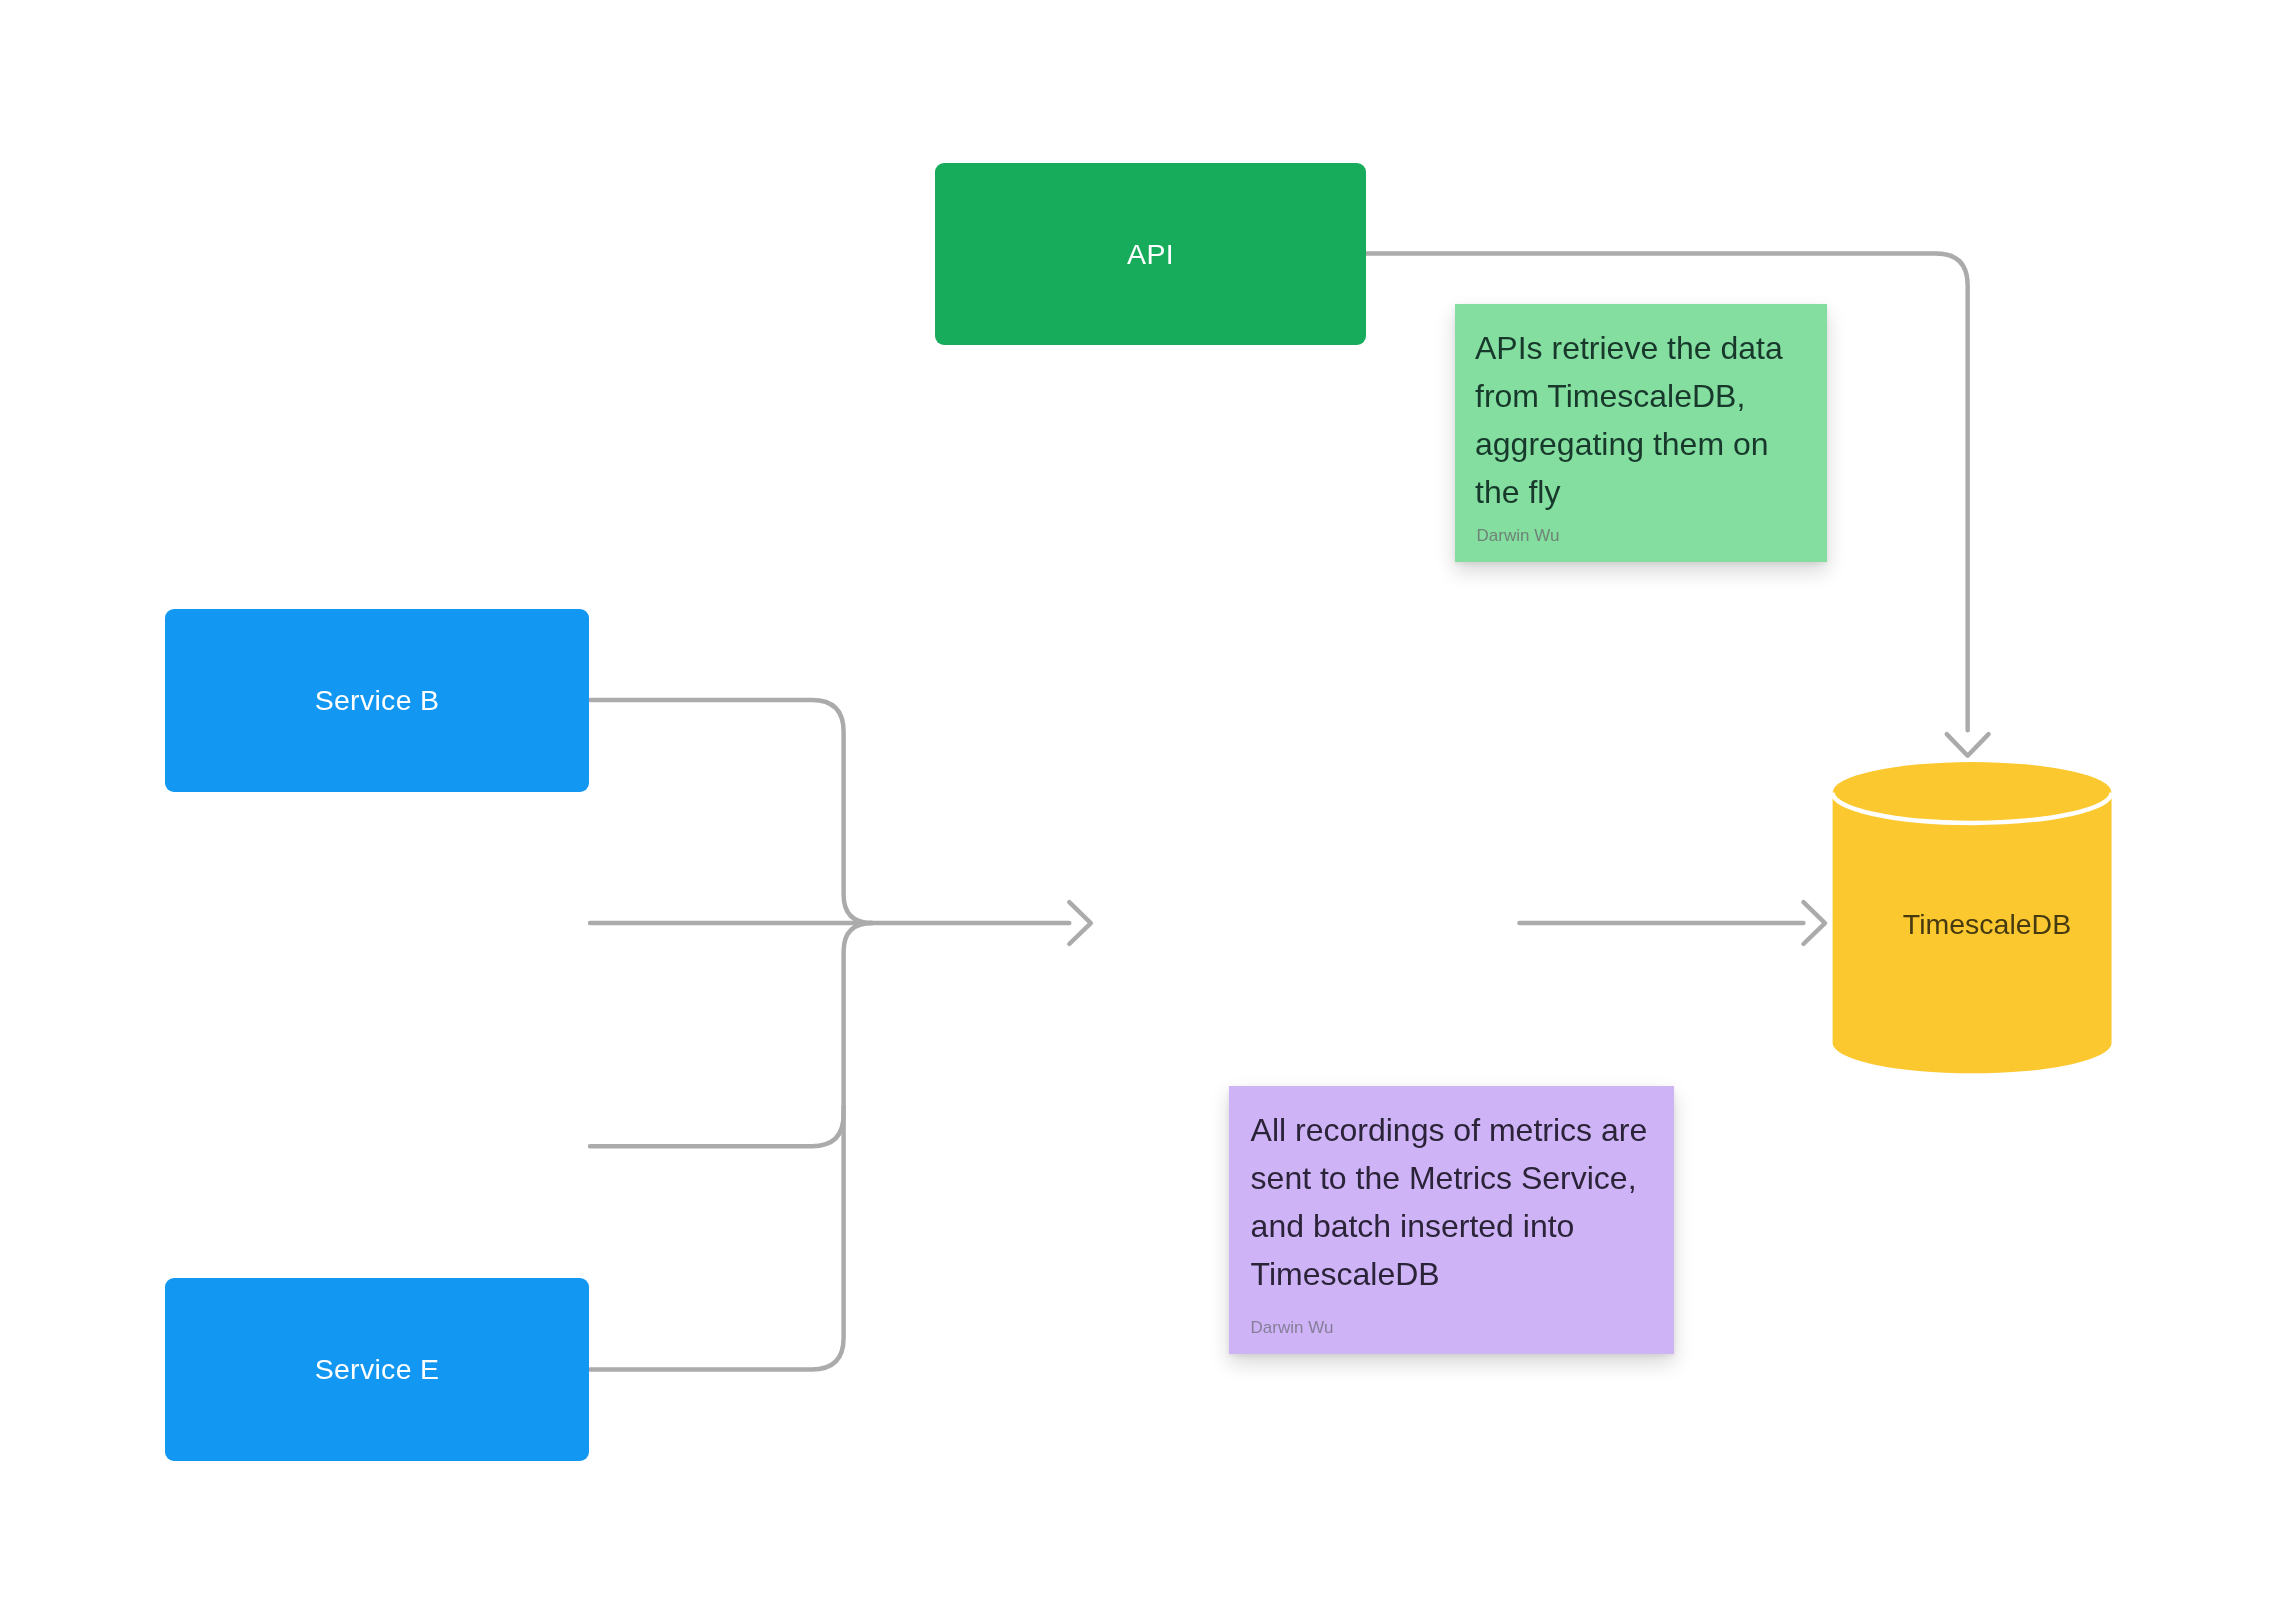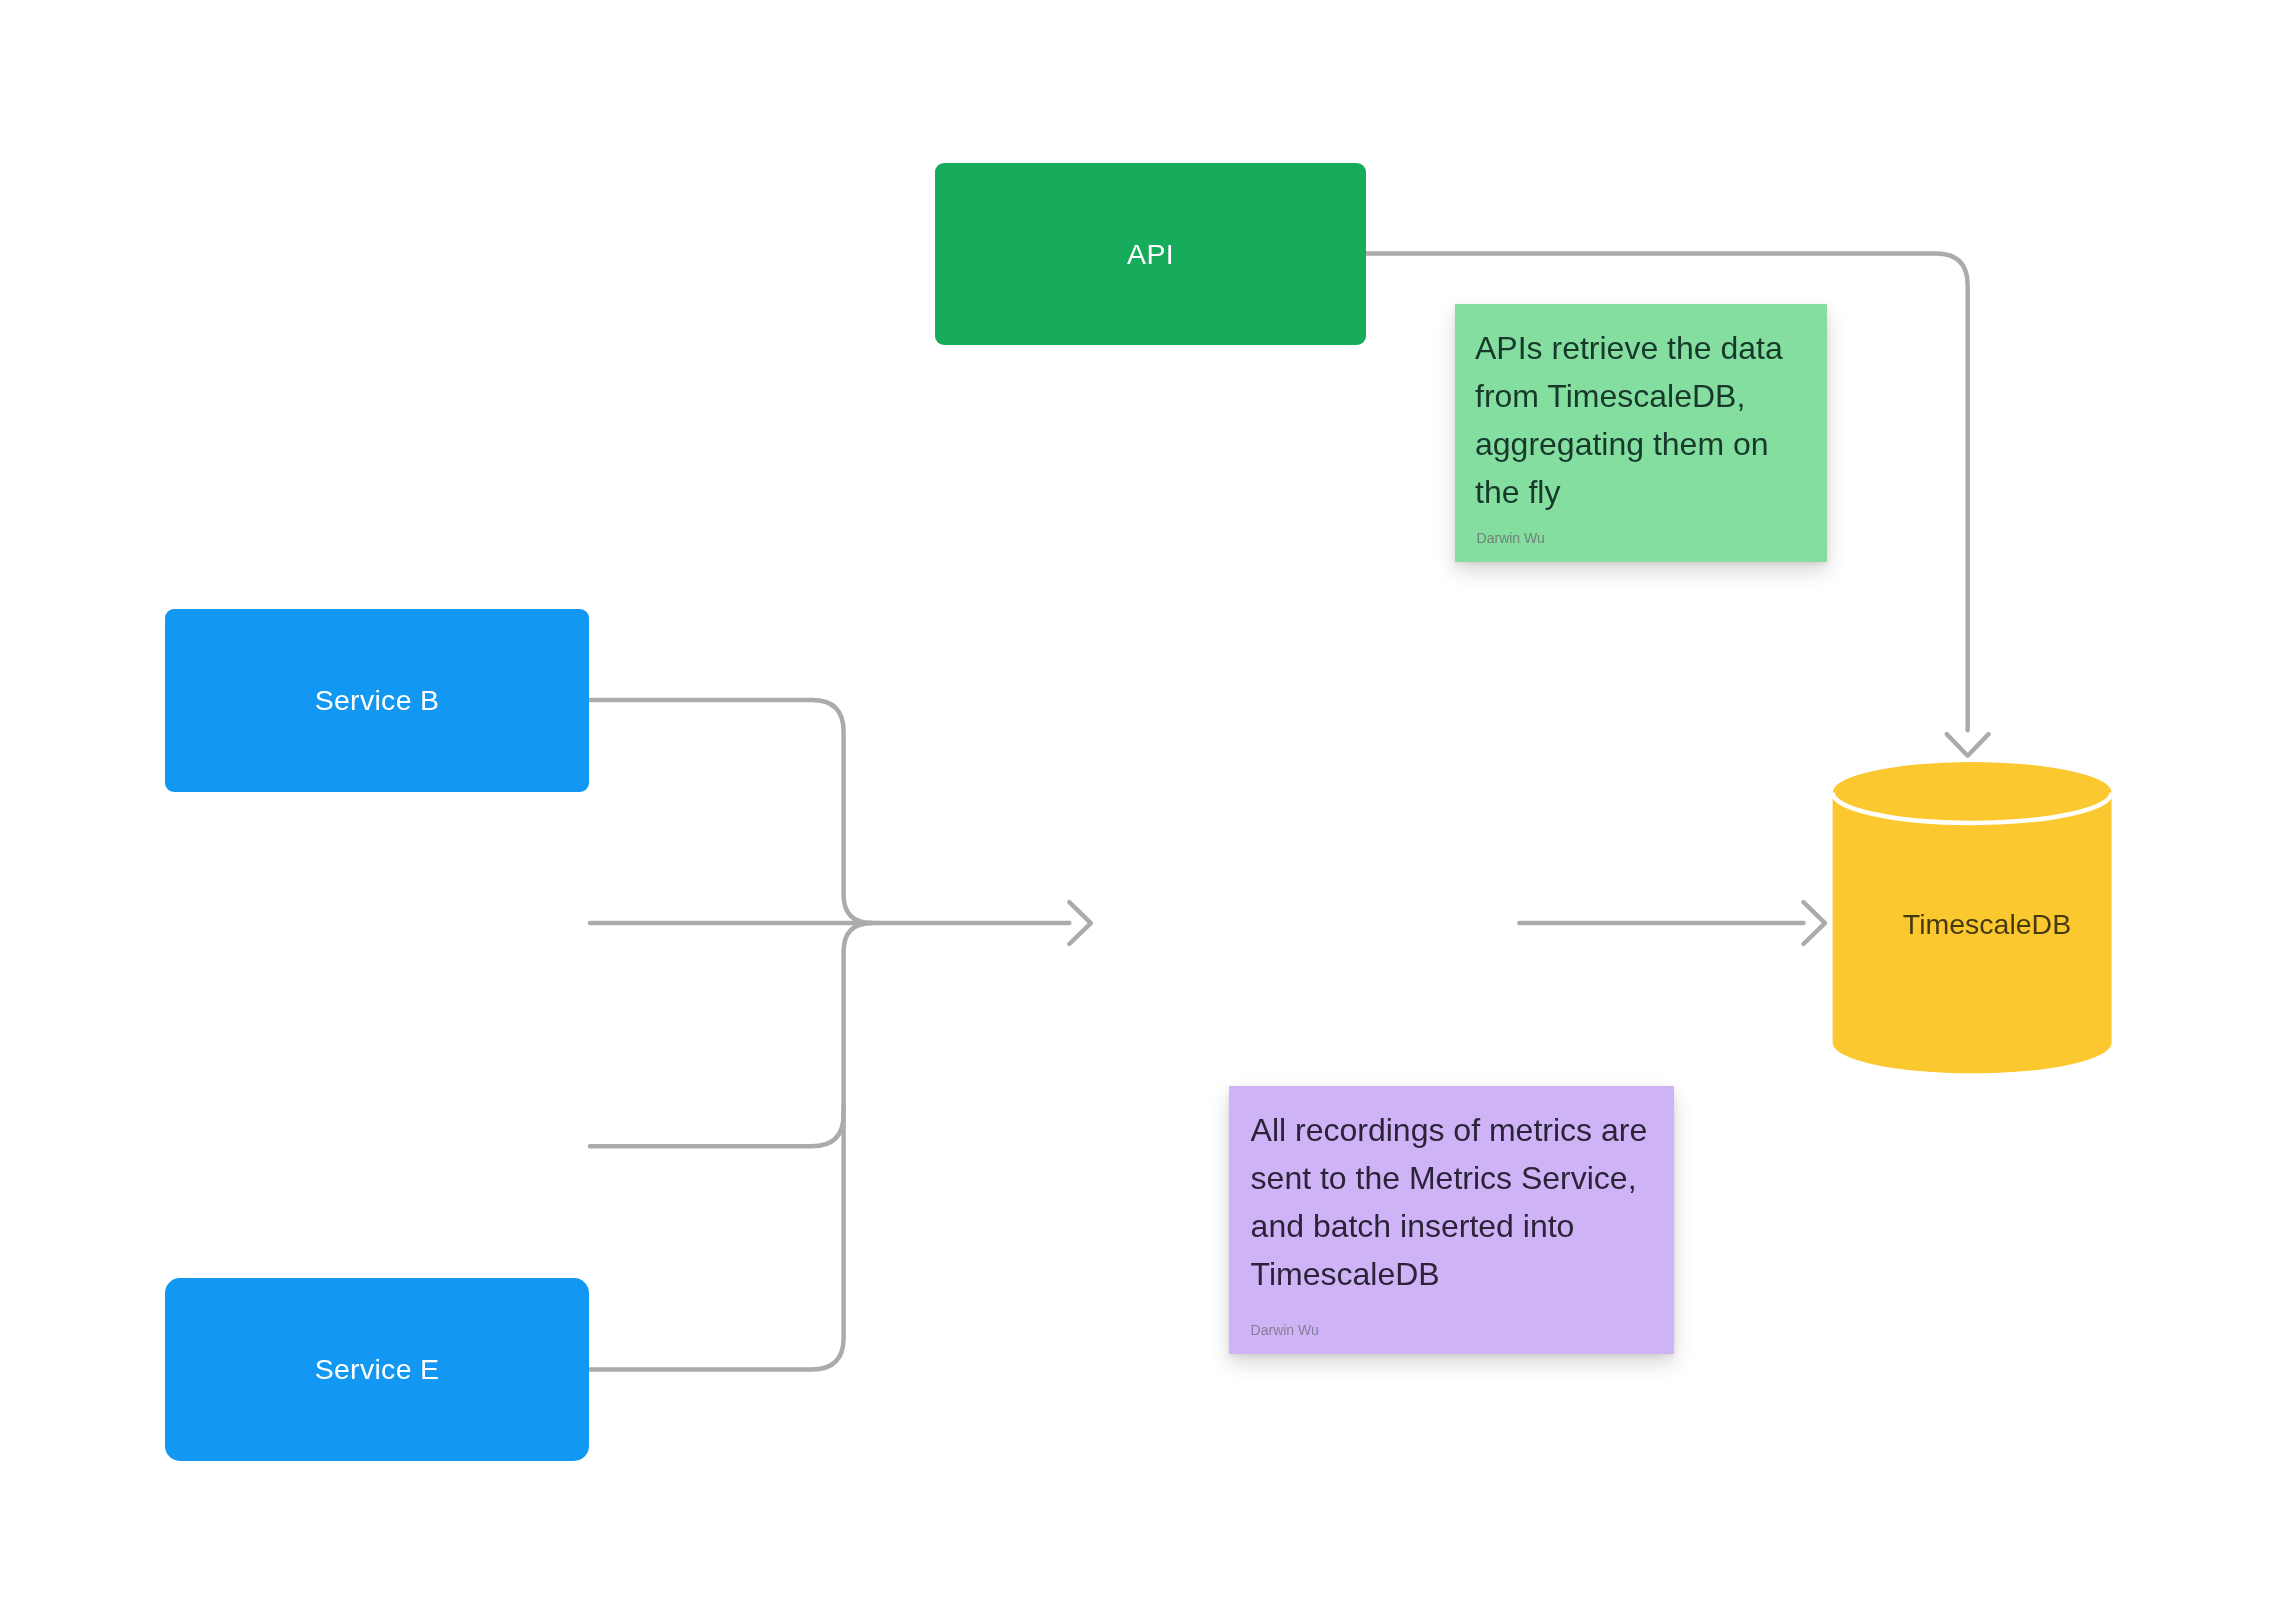--- a/index.html
+++ b/index.html
@@ -40,21 +40,21 @@
     background: #17AB5C;
   }
   .service-node {
     left: 165px;
     width: 424px; height: 183px;
     background: #1297F3;
   }
   .service-b { top: 609px; }
   .service-c { top: 832px; }
   .service-d { top: 1055px; }
-  .service-e { top: 1278px; border-radius: 15px; }
+  .service-e { top: 1278px; }
   .metrics-node {
     left: 1096px; top: 792px;
     width: 424px; height: 261px;
     background: #8C3FF2;
     border-radius: 82px;
   }
   .db-label {
     position: absolute;
     left: 1833px; top: 904px;
     width: 308px; height: 41px;
@@ -71,21 +71,21 @@
     box-shadow: 0 9px 19px rgba(0,0,0,0.16), 0 1.9px 5px rgba(0,0,0,0.08);
   }
   .sticky-note .note-text {
     font-size: 32px;
     line-height: 1.5;
   }
   .sticky-note .note-author {
     position: absolute;
     left: 21.6px;
     bottom: 16.5px;
-    font-size: 14px;
+    font-size: 17px;
     margin-top: 16px;
   }
   .note-green {
     left: 1455px; top: 304px;
     width: 372px; height: 258px;
     background: #83DEA0;
     padding-left: 20px;
   }
   .note-green .note-text { color: #17382A; }
   .note-green .note-author { color: #6F8377; }

